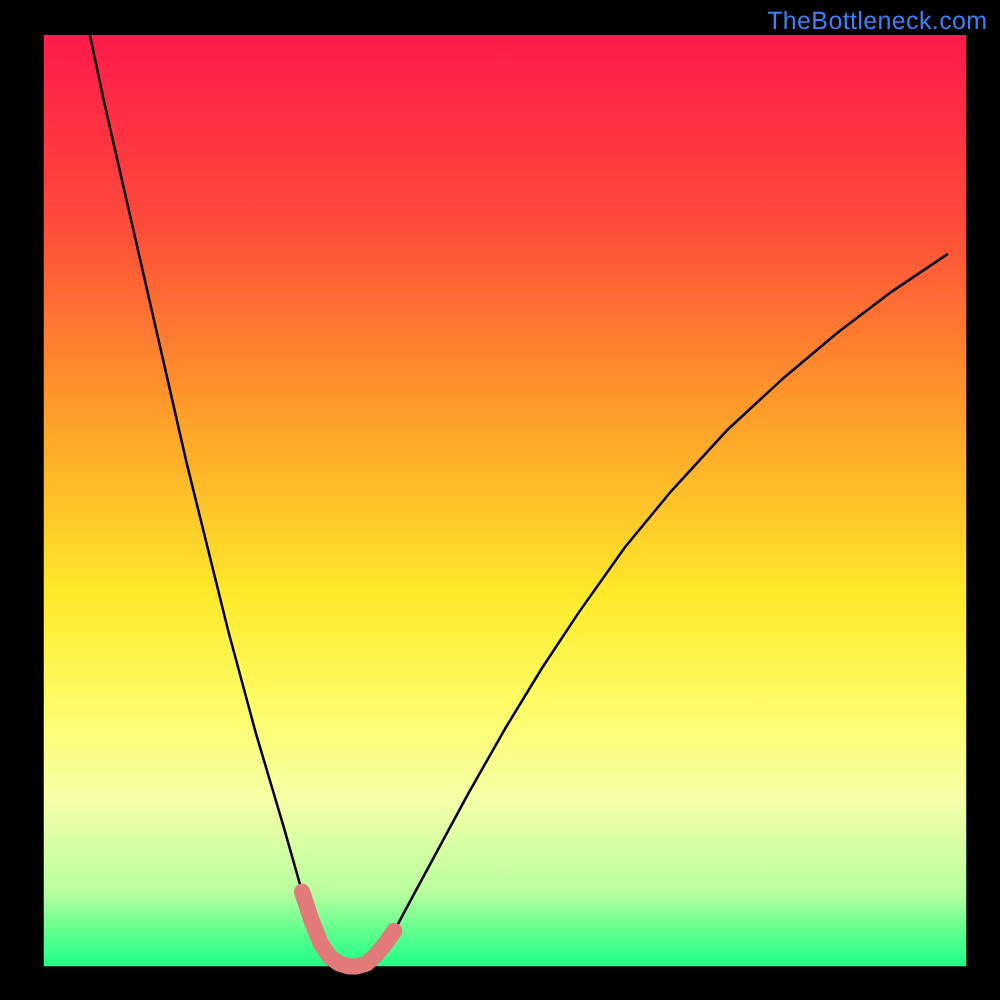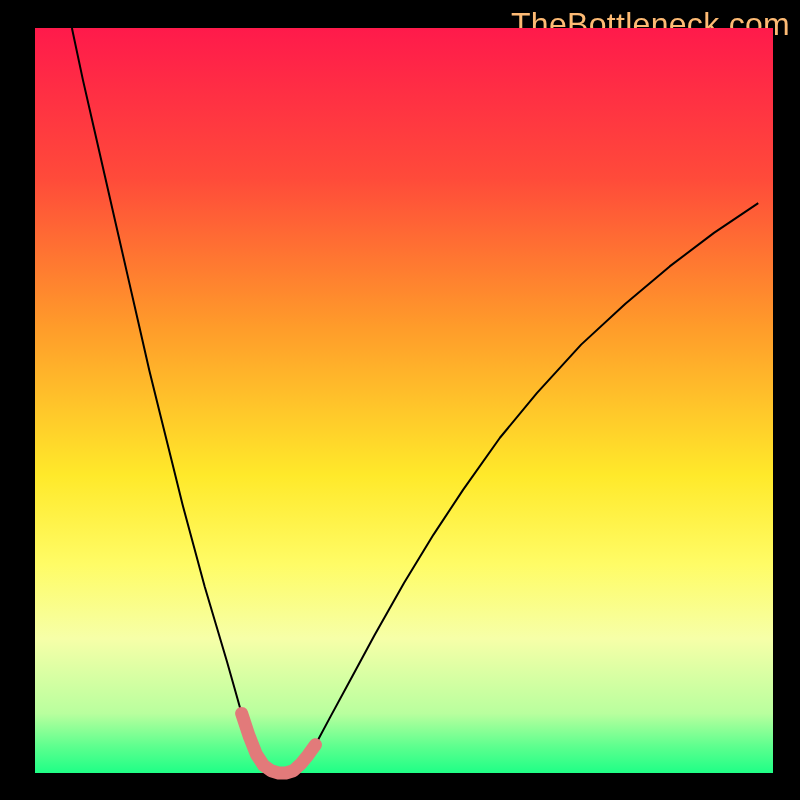--- a/index.html
+++ b/index.html
@@ -16,22 +16,22 @@
     top: 0;
     left: 0;
     width: 800px;
     height: 800px;
     background: #000;
   }
   .watermark {
     position: absolute;
     top: 6px;
     right: 10px;
-    color: #fdba74;
-    font-size: 32px;
+    color: #3b82f6;
+    font-size: 20px;
     font-weight: 400;
     letter-spacing: 0.3px;
   }
   svg.plot {
     position: absolute;
     top: 0;
     left: 0;
   }
 </style>
 </head>

